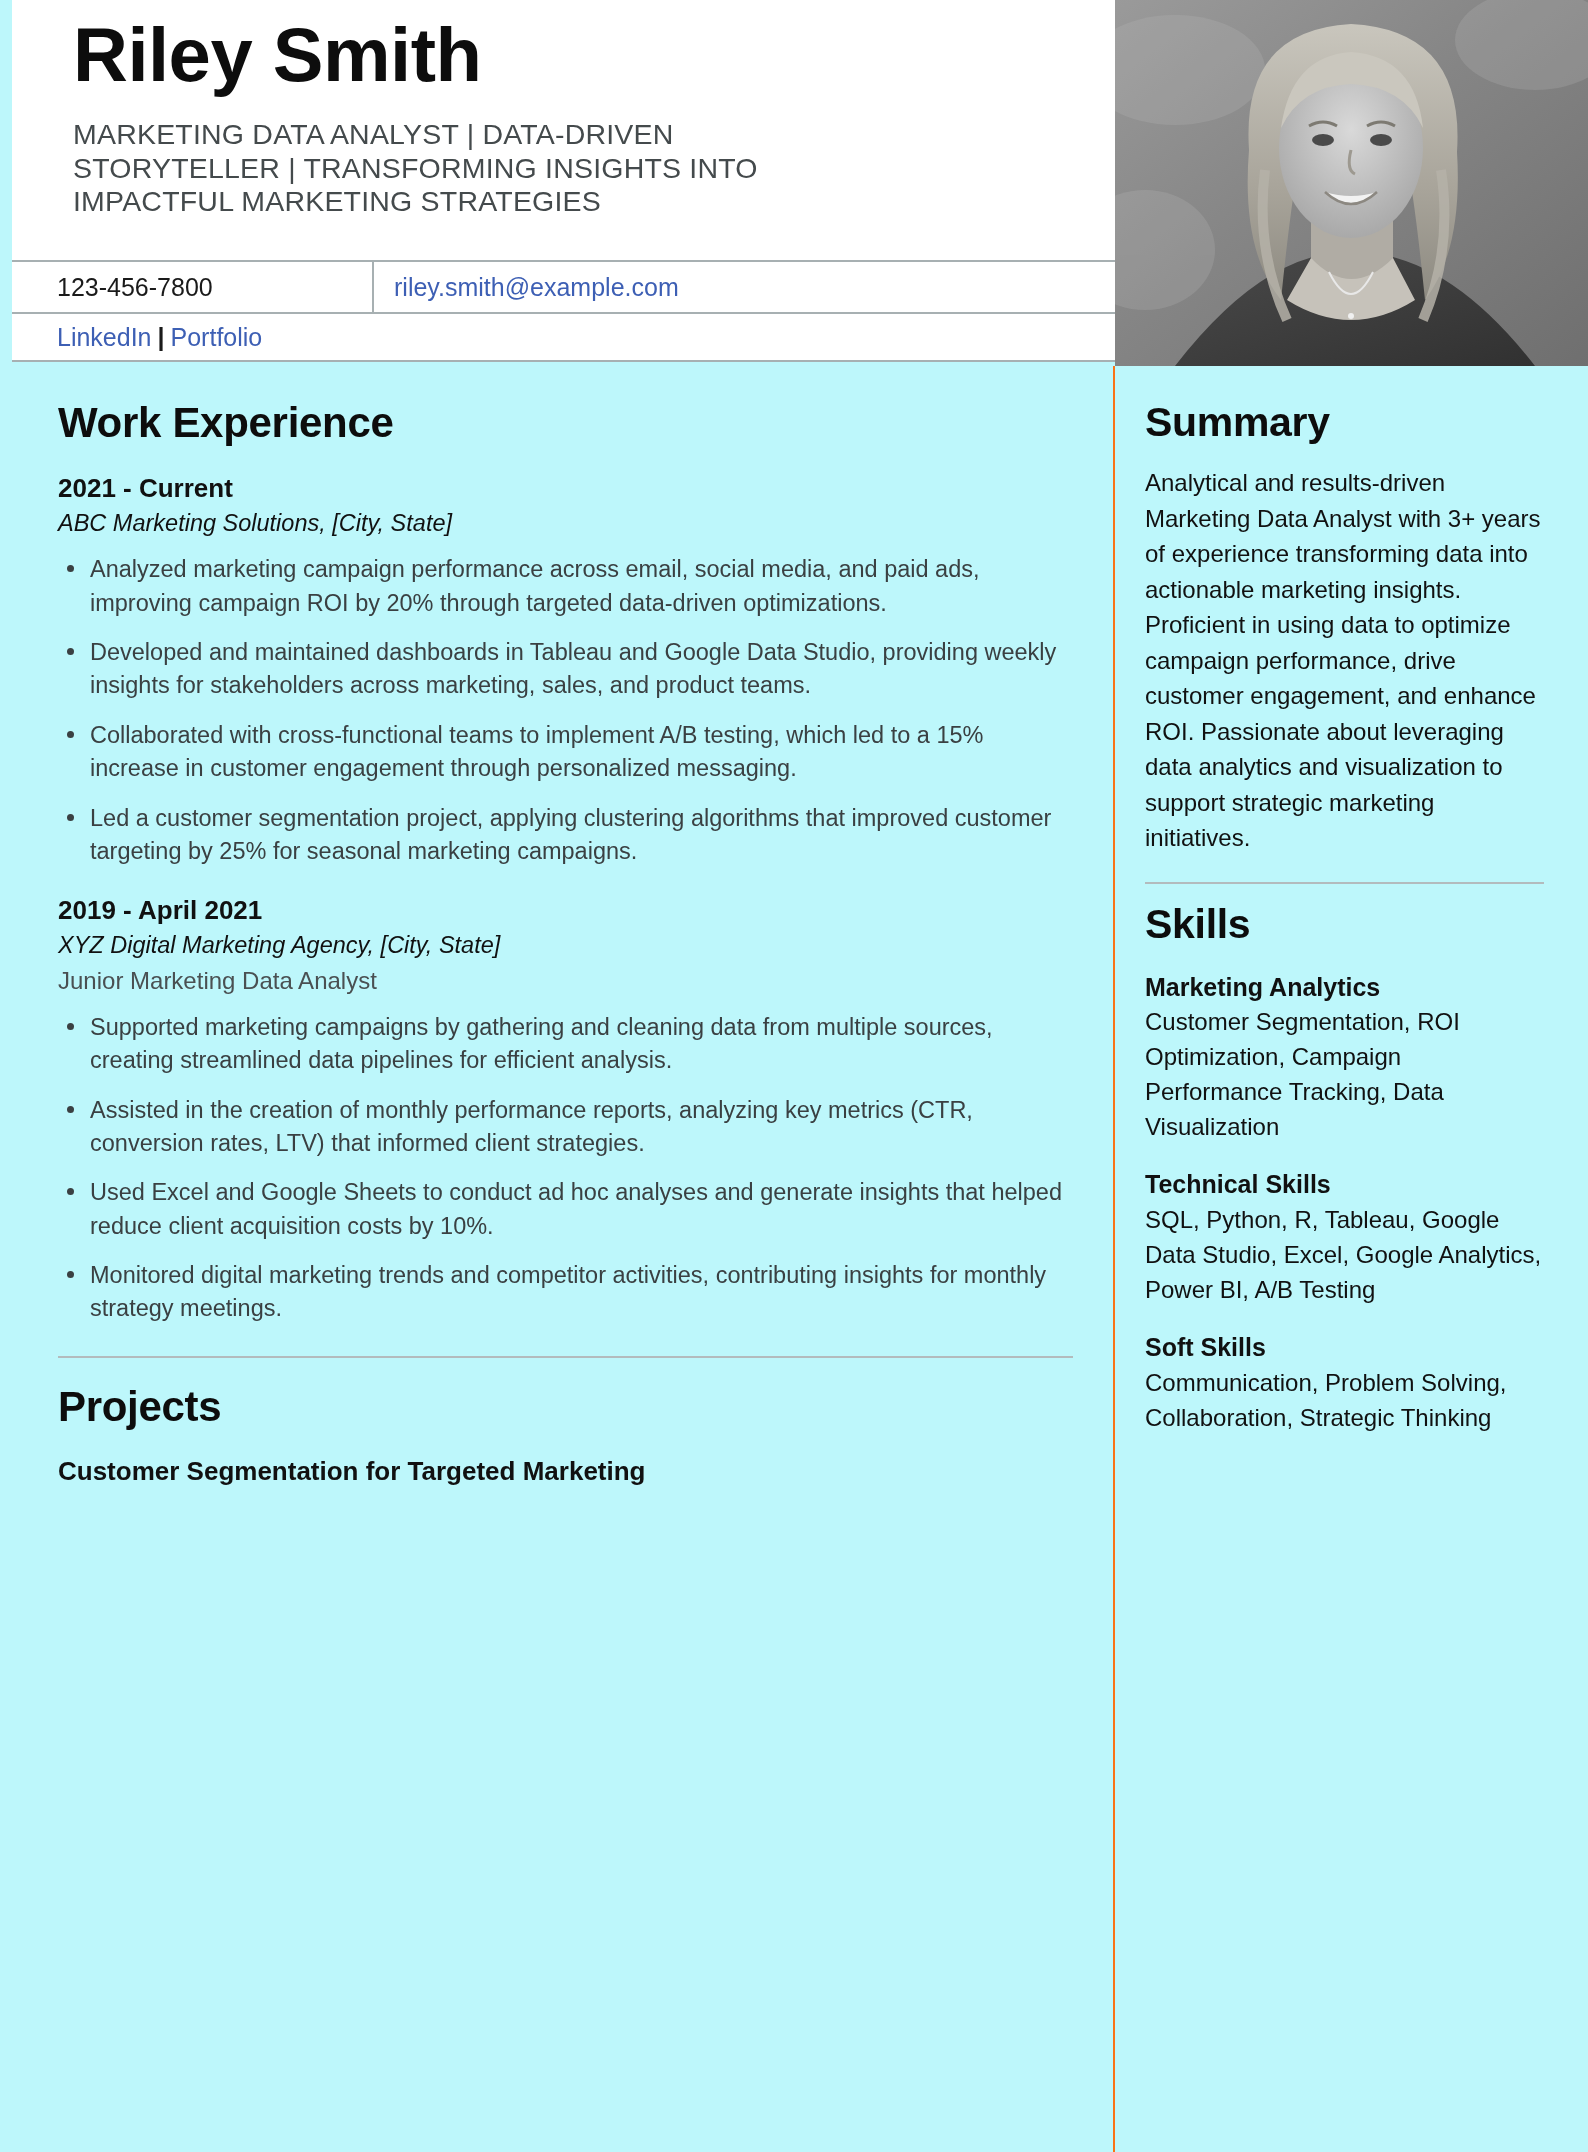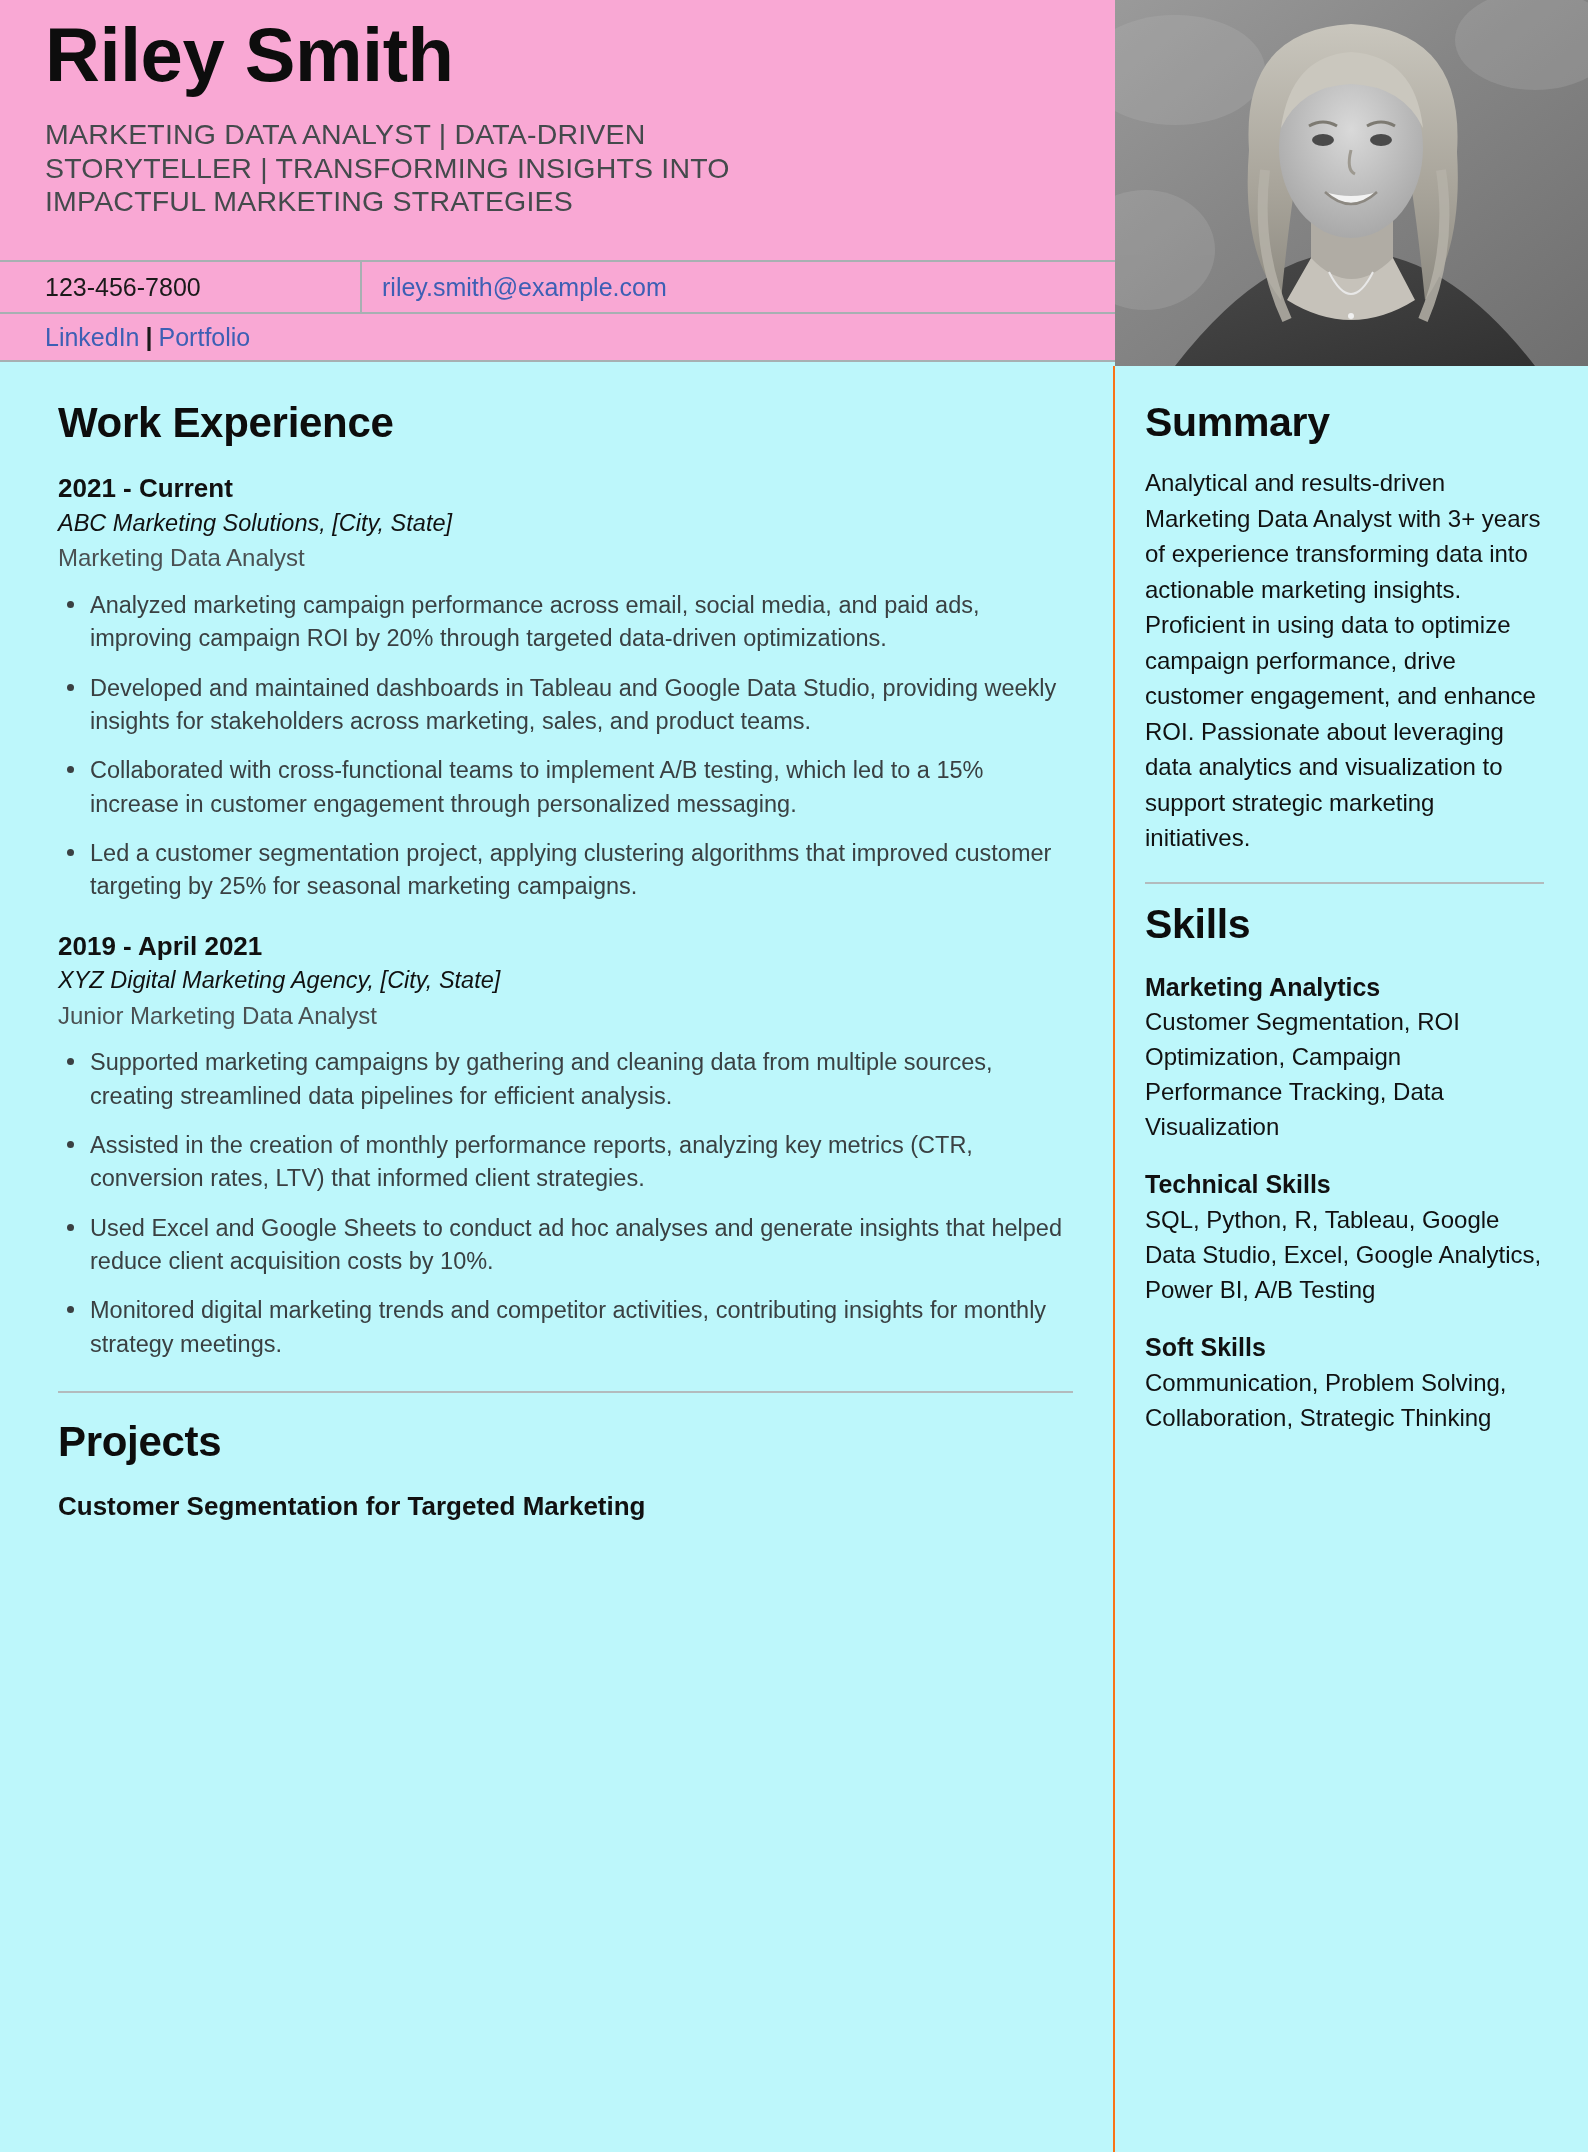--- a/index.html
+++ b/index.html
@@ -10,23 +10,24 @@
     overflow:hidden;
   }
   .page {
     position:relative;
     width:1588px; height:2152px;
     background:#bdf7fb;
   }
 
   
   .header {
-    position:absolute; left:0; top:0;
+    position:absolute; left:12px; top:0;
     width:1115px; height:362px;
-    background:#f9a8d4;
+    background:#ffffff;
+    padding-left:16px;
   }
   .header-inner { padding:14px 40px 0 45px; }
 
   .name {
     font-size:76px;
     font-weight:700;
     letter-spacing:-0.5px;
     color:#0d0d0d;
     line-height:1.08;
     white-space:nowrap;
@@ -241,21 +242,20 @@
 
   <div class="body-wrap">
 
     <div class="col-main">
 
       <div class="sec-title">Work Experience</div>
 
       <div class="job">
         <div class="job-dates">2021 - Current</div>
         <div class="job-company">ABC Marketing Solutions, [City, State]</div>
-        <div class="job-role">Marketing Data Analyst</div>
         <ul class="bullets">
           <li>Analyzed marketing campaign performance across email, social media, and paid ads, improving campaign ROI by 20% through targeted data-driven optimizations.</li>
           <li>Developed and maintained dashboards in Tableau and Google Data Studio, providing weekly insights for stakeholders across marketing, sales, and product teams.</li>
           <li>Collaborated with cross-functional teams to implement A/B testing, which led to a 15% increase in customer engagement through personalized messaging.</li>
           <li>Led a customer segmentation project, applying clustering algorithms that improved customer targeting by 25% for seasonal marketing campaigns.</li>
         </ul>
       </div>
 
       <div class="job">
         <div class="job-dates">2019 - April 2021</div>

